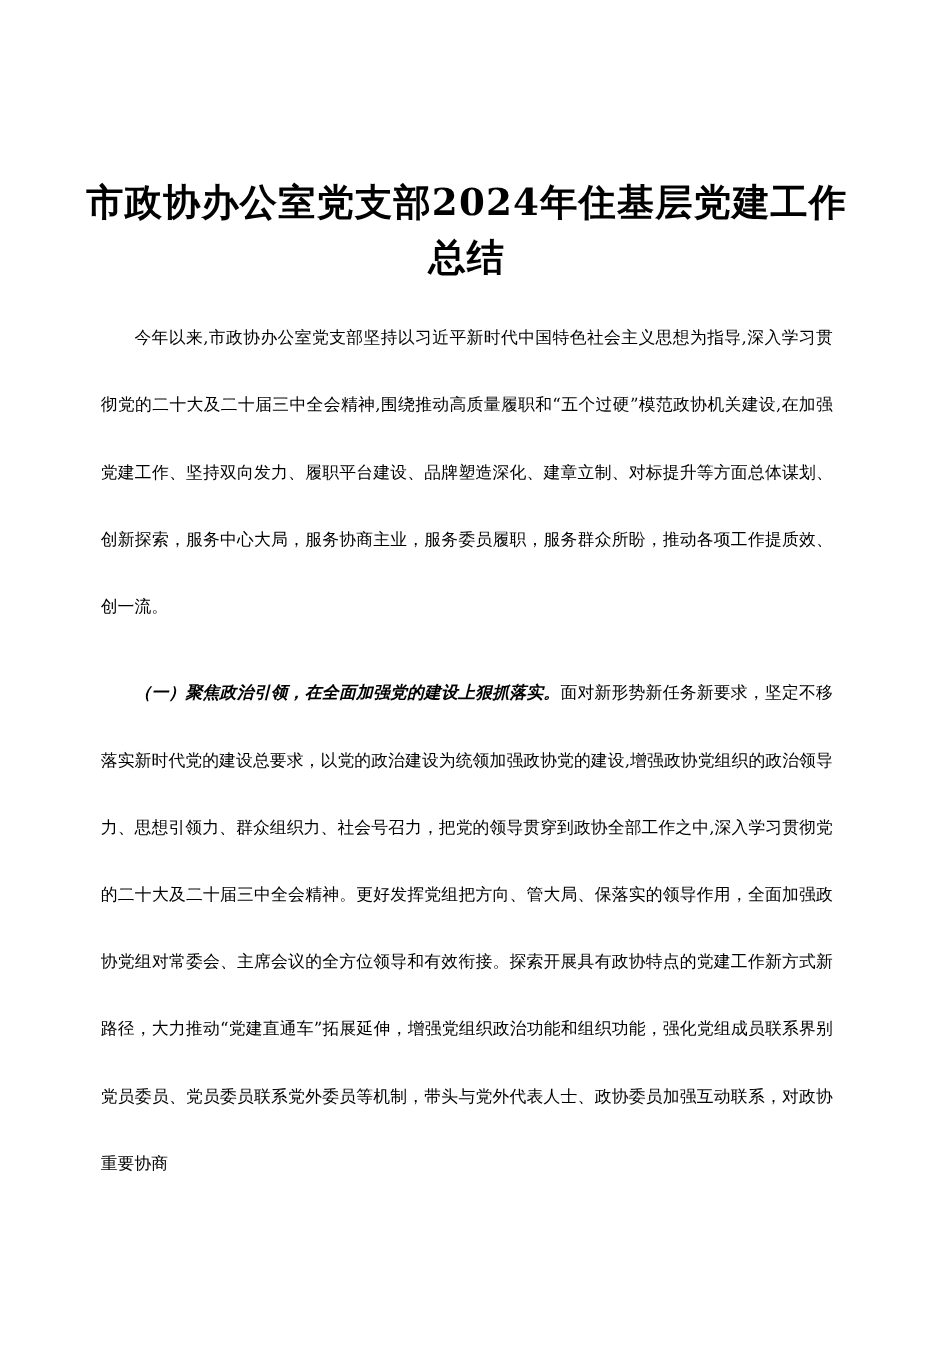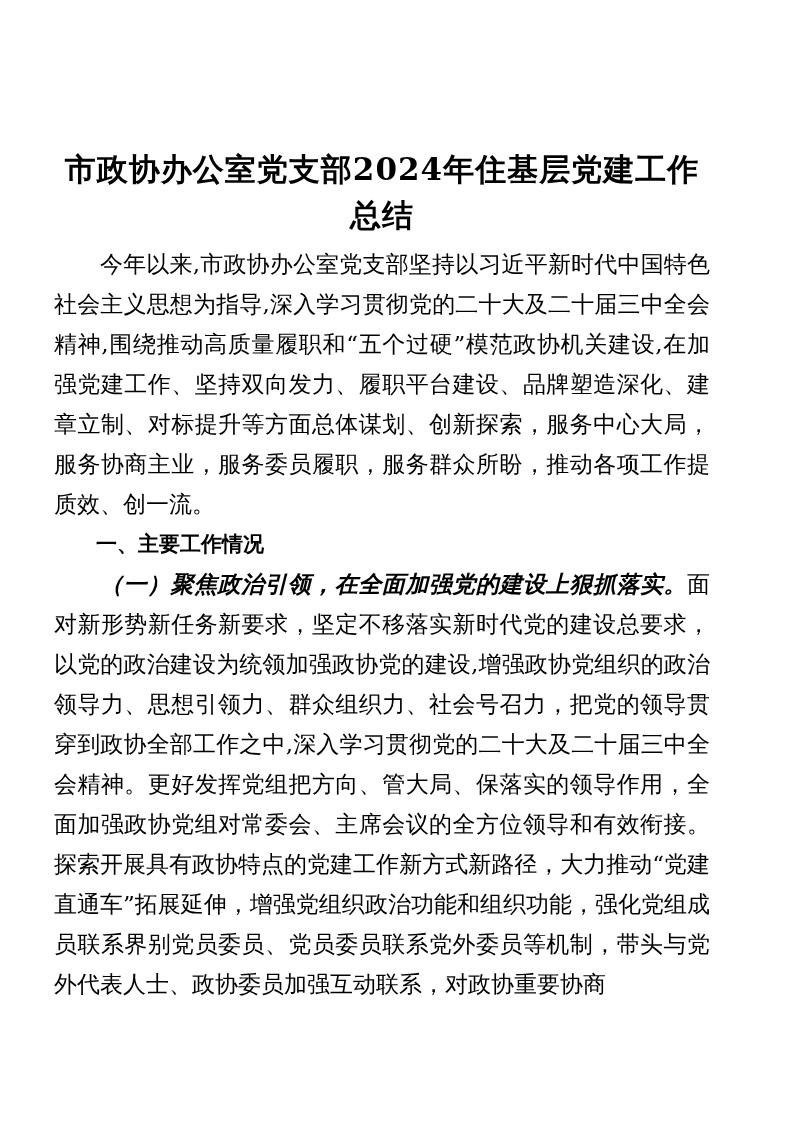--- a/index.html
+++ b/index.html
@@ -7,37 +7,37 @@
     padding: 0;
     background: #ffffff;
   }
   .page {
     position: relative;
     width: 793px;
     height: 1122px;
     box-sizing: border-box;
     background: #ffffff;
     color: #000000;
-    padding: 146px 83px 0 54px;
+    padding: 146px 83px 0 68px;
     overflow: hidden;
     font-family: "DejaVu Serif", "Liberation Serif", serif;
   }
   .doc-title {
     margin: 0 0 6px 0;
     font-size: 31px;
     font-weight: bold;
     line-height: 46px;
     text-align: center;
     letter-spacing: 1px;
     font-family: "DejaVu Serif", "Liberation Serif", serif;
   }
   .para {
-    margin: 0;
-    font-size: 23px;
-    line-height: 40px;
+    margin: 16px;
+    font-size: 14px;
+    line-height: 56px;
     text-align: justify;
     text-indent: 2em;
     word-break: break-all;
     font-family: "DejaVu Serif", "Liberation Serif", serif;
   }
   .heading1 {
     margin: 0;
     font-size: 21px;
     font-weight: bold;
     line-height: 40px;
@@ -50,16 +50,15 @@
   }
 </style>
 </head>
 <body>
 
 <div class="page">
   <h1 class="doc-title">市政协办公室党支部2024年住基层党建工作总结</h1>
 
   <p class="para">今年以来,市政协办公室党支部坚持以习近平新时代中国特色社会主义思想为指导,深入学习贯彻党的二十大及二十届三中全会精神,围绕推动高质量履职和“五个过硬”模范政协机关建设,在加强党建工作、坚持双向发力、履职平台建设、品牌塑造深化、建章立制、对标提升等方面总体谋划、创新探索，服务中心大局，服务协商主业，服务委员履职，服务群众所盼，推动各项工作提质效、创一流。</p>
 
-  <h2 class="heading1">一、主要工作情况</h2>
 
   <p class="para"><span class="subsection-lead">（一）聚焦政治引领，在全面加强党的建设上狠抓落实。</span><span>面对新形势新任务新要求，坚定不移落实新时代党的建设总要求，以党的政治建设为统领加强政协党的建设,增强政协党组织的政治领导力、思想引领力、群众组织力、社会号召力，把党的领导贯穿到政协全部工作之中,深入学习贯彻党的二十大及二十届三中全会精神。更好发挥党组把方向、管大局、保落实的领导作用，全面加强政协党组对常委会、主席会议的全方位领导和有效衔接。探索开展具有政协特点的党建工作新方式新路径，大力推动“党建直通车”拓展延伸，增强党组织政治功能和组织功能，强化党组成员联系界别党员委员、党员委员联系党外委员等机制，带头与党外代表人士、政协委员加强互动联系，对政协重要协商</span></p>
 </div>
 
 </body></html>

